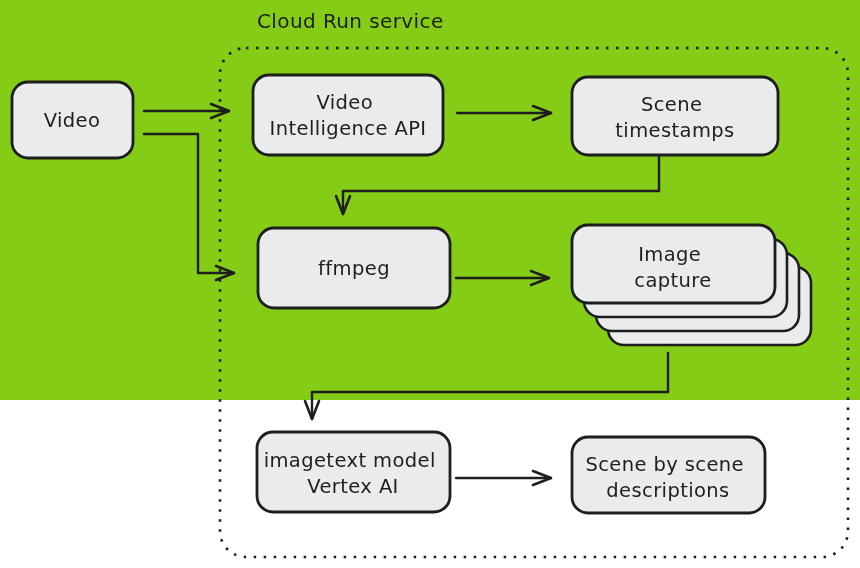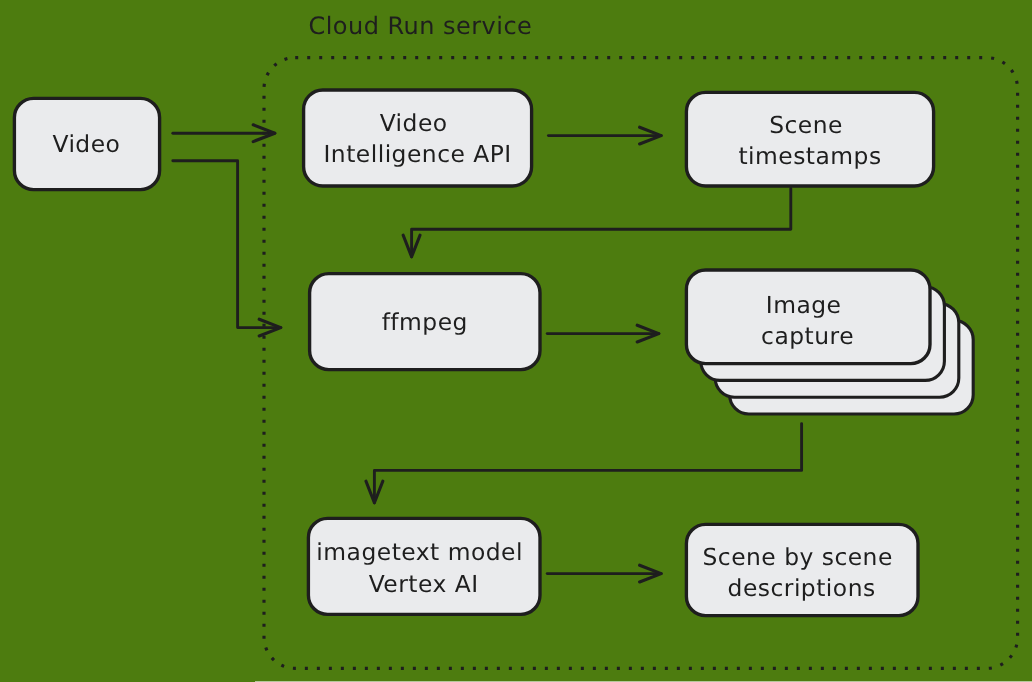--- a/index.html
+++ b/index.html
@@ -7,22 +7,22 @@
     padding: 0;
     background: #ffffff;
     width: 860px;
     height: 568px;
     overflow: hidden;
     font-family: "DejaVu Sans", sans-serif;
   }
   .canvas {
     position: relative;
     width: 860px;
-    height: 568px;
-    background: #4d7c0f;
+    height: 400px;
+    background: #84cc16;
   }
   svg text {
     font-family: "DejaVu Sans", sans-serif;
     fill: #1e1e1e;
     letter-spacing: 0.4px;
   }
   .node-rect {
     fill: #eaebed;
     stroke: #1e1e1e;
     stroke-width: 2.8;

